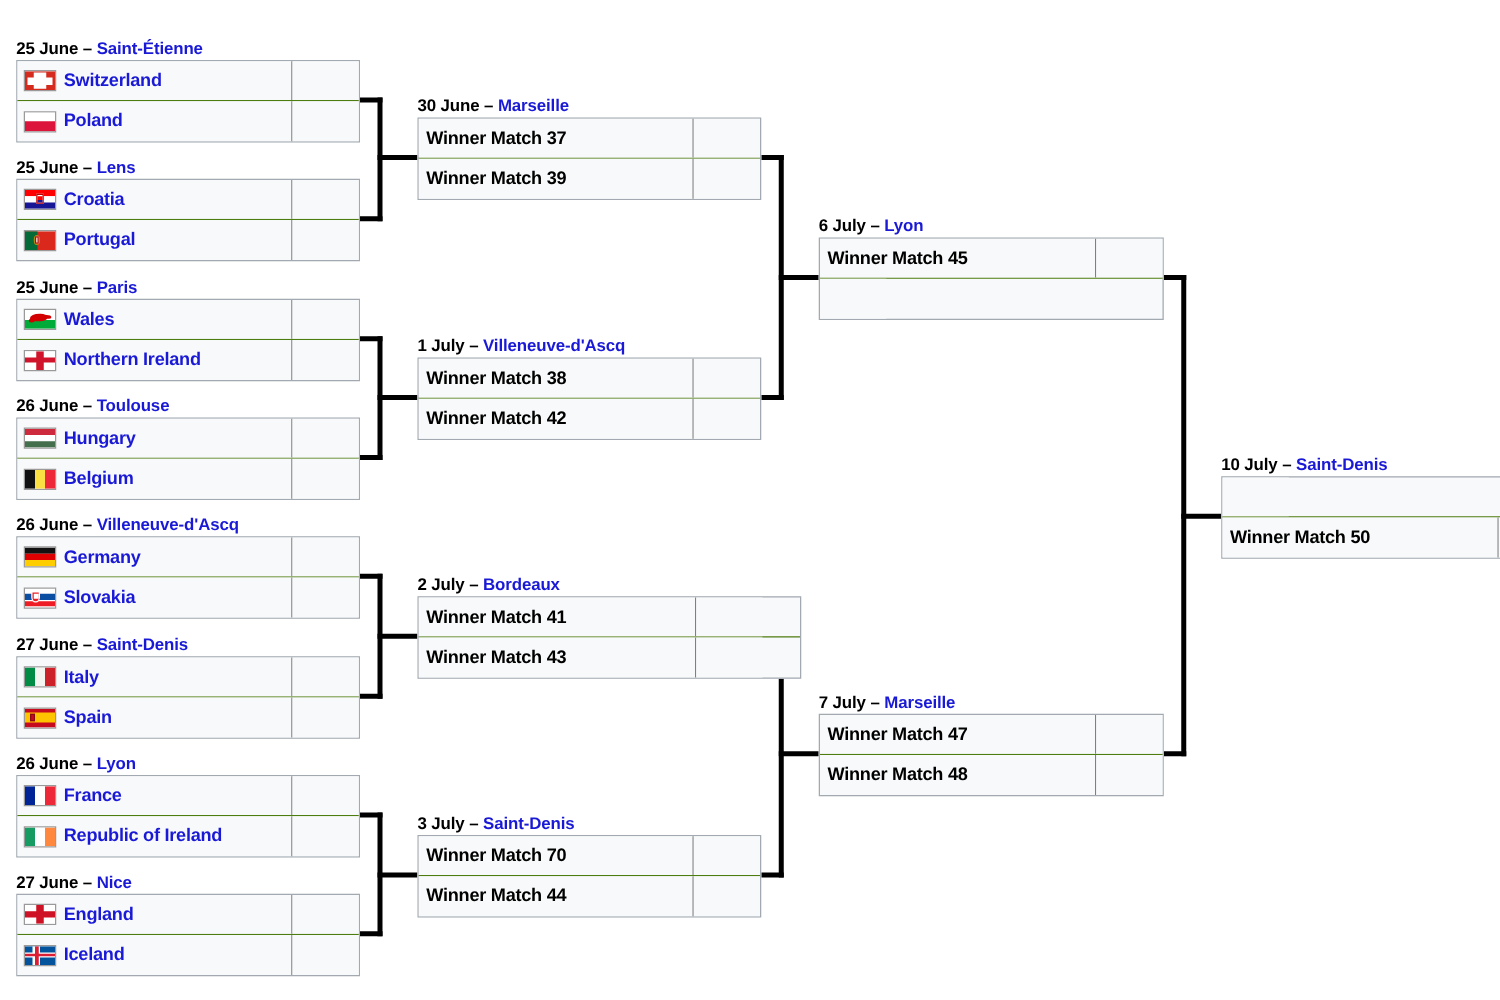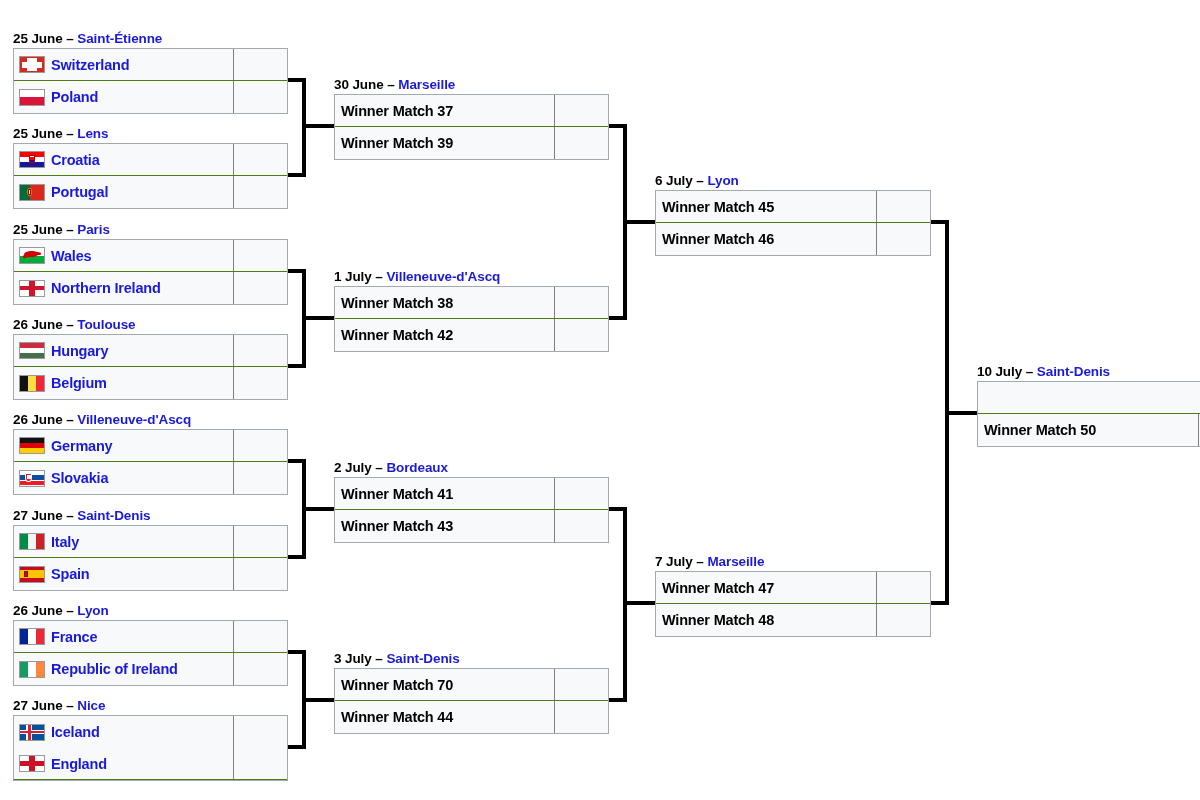--- a/index.html
+++ b/index.html
@@ -314,44 +314,44 @@
             </span>
             <span class="team-name">Republic of Ireland</span>
           </div>
           <div class="cell-score" style="width:53px;"></div>
         </div>
       </div>
     </div>
     <div class="match" style="left:13px;top:698px;width:275px;">
       <div class="match-label"><span>27 June</span> <span class="sep">–</span> <span class="venue">Nice</span></div>
       <div class="match-box">
+        <div class="row first">
+          <div class="cell-name" style="width:222px;">
+            <span class="flag">
+              <i style="inset:0;background:#ffffff;"></i>
+              <i style="left:0;right:0;top:36%;height:28%;background:#ce1124;"></i>
+              <i style="top:0;bottom:0;left:37%;width:26%;background:#ce1124;"></i>
+            </span>
+            <span class="team-name">England</span>
+          </div>
+          <div class="cell-score" style="width:53px;"></div>
+        </div>
         <div class="row ">
           <div class="cell-name" style="width:222px;">
             <span class="flag">
               <i style="inset:0;background:#02529c;"></i>
               <i style="left:0;right:0;top:36%;height:28%;background:#ffffff;"></i>
               <i style="top:0;bottom:0;left:26%;width:26%;background:#ffffff;"></i>
               <i style="left:0;right:0;top:43%;height:14%;background:#dc1e35;"></i>
               <i style="top:0;bottom:0;left:32%;width:14%;background:#dc1e35;"></i>
             </span>
             <span class="team-name">Iceland</span>
           </div>
           <div class="cell-score" style="width:53px;"></div>
         </div>
-        <div class="row first">
-          <div class="cell-name" style="width:222px;">
-            <span class="flag">
-              <i style="inset:0;background:#ffffff;"></i>
-              <i style="left:0;right:0;top:36%;height:28%;background:#ce1124;"></i>
-              <i style="top:0;bottom:0;left:37%;width:26%;background:#ce1124;"></i>
-            </span>
-            <span class="team-name">England</span>
-          </div>
-          <div class="cell-score" style="width:53px;"></div>
-        </div>
       </div>
     </div>
     <div class="match" style="left:334px;top:77px;width:275px;">
       <div class="match-label"><span>30 June</span> <span class="sep">–</span> <span class="venue">Marseille</span></div>
       <div class="match-box">
         <div class="row first">
           <div class="cell-name" style="width:222px;">
             <span class="winner-name">Winner Match 37</span>
           </div>
           <div class="cell-score" style="width:53px;"></div>
@@ -374,21 +374,21 @@
           <div class="cell-score" style="width:53px;"></div>
         </div>
         <div class="row ">
           <div class="cell-name" style="width:222px;">
             <span class="winner-name">Winner Match 42</span>
           </div>
           <div class="cell-score" style="width:53px;"></div>
         </div>
       </div>
     </div>
-    <div class="match" style="left:334px;top:460px;width:275px;">
+    <div class="match" style="left:334px;top:460px;width:307px;">
       <div class="match-label"><span>2 July</span> <span class="sep">–</span> <span class="venue">Bordeaux</span></div>
       <div class="match-box">
         <div class="row first">
           <div class="cell-name" style="width:222px;">
             <span class="winner-name">Winner Match 41</span>
           </div>
           <div class="cell-score" style="width:53px;"></div>
         </div>
         <div class="row ">
           <div class="cell-name" style="width:222px;">
@@ -418,23 +418,20 @@
     <div class="match" style="left:655px;top:173px;width:276px;">
       <div class="match-label"><span>6 July</span> <span class="sep">–</span> <span class="venue">Lyon</span></div>
       <div class="match-box">
         <div class="row first">
           <div class="cell-name" style="width:223px;">
             <span class="winner-name">Winner Match 45</span>
           </div>
           <div class="cell-score" style="width:53px;"></div>
         </div>
         <div class="row ">
-          <div class="cell-name" style="width:223px;">
-            <span class="winner-name">Winner Match 46</span>
-          </div>
           <div class="cell-score" style="width:53px;"></div>
         </div>
       </div>
     </div>
     <div class="match" style="left:655px;top:554px;width:276px;">
       <div class="match-label"><span>7 July</span> <span class="sep">–</span> <span class="venue">Marseille</span></div>
       <div class="match-box">
         <div class="row first">
           <div class="cell-name" style="width:223px;">
             <span class="winner-name">Winner Match 47</span>

